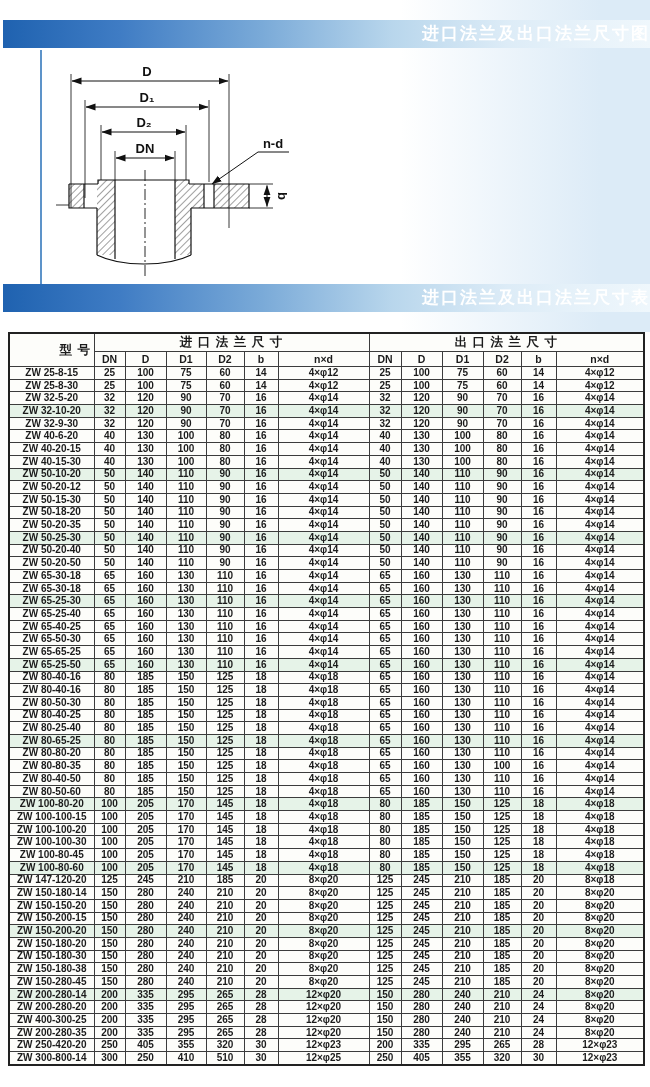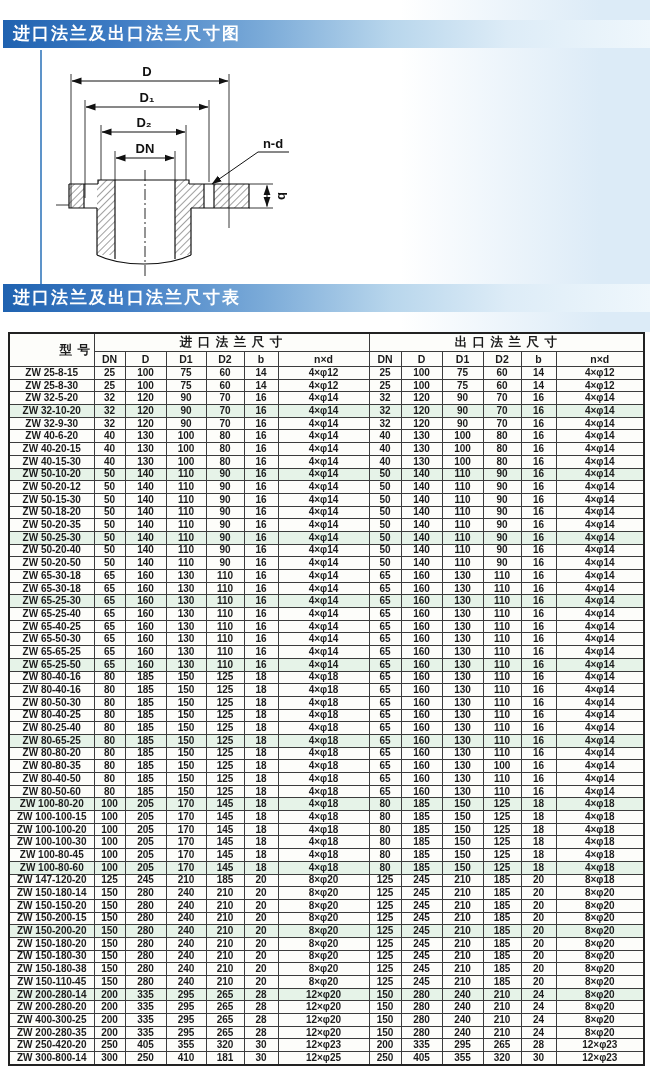--- a/index.html
+++ b/index.html
@@ -3,21 +3,21 @@
 <meta charset="utf-8">
 <style>
   html,body{margin:0;padding:0;background:#ffffff;}
   #page{position:relative;width:650px;height:1087px;background:#ffffff;overflow:hidden;
         font-family:"Liberation Sans",sans-serif;}
   .wash{position:absolute;top:0;right:0;width:250px;height:332px;
         background:linear-gradient(90deg,rgba(222,237,248,0) 0%,#dcebf7 80%);}
   .banner{position:absolute;left:3px;width:647px;height:28px;box-sizing:border-box;
         padding-left:10px;letter-spacing:2px;color:#ffffff;
         font:700 17px/28px "Liberation Serif","DejaVu Serif",serif;
-        background:linear-gradient(90deg,#1f62b0 0%,#3f7cc4 18%,#7aaad8 40%,#b8d6ec 60%,#ddecf7 78%,#eff7fc 100%);}
+        background:linear-gradient(90deg,#1f62b0 0%,#3f7cc4 18%,#7aaad8 40%,#b8d6ec 60%,#ddecf7 78%,#eff7fc 100%);text-align:right;}
   #banner1{top:20px;}
   #banner2{top:284px;}
   #leftline{position:absolute;left:40px;top:50px;width:2px;height:234px;background:#5d93c9;}
   #diagram{position:absolute;left:26px;top:48px;}
   #tablewrap{position:absolute;left:8px;top:332px;}
   table{border-collapse:collapse;table-layout:fixed;width:635px;background:#fdfdfa;
         border:2px solid #222;color:#1b1b1b;}
   th,td{border:1px solid #3c3c3c;text-align:center;vertical-align:middle;padding:0;
         overflow:hidden;white-space:nowrap;font-weight:700;}
   thead tr.grp th{height:17px;font-size:12.5px;letter-spacing:1px;}
@@ -869,21 +869,21 @@
             <td>20</td>
             <td>8×φ20</td>
             <td>125</td>
             <td>245</td>
             <td>210</td>
             <td>185</td>
             <td>20</td>
             <td>8×φ20</td>
           </tr>
           <tr>
-            <td>ZW 150-110-45</td>
+            <td>ZW 150-280-45</td>
             <td>150</td>
             <td>280</td>
             <td>240</td>
             <td>210</td>
             <td>20</td>
             <td>8×φ20</td>
             <td>125</td>
             <td>245</td>
             <td>210</td>
             <td>185</td>
@@ -963,21 +963,21 @@
             <td>295</td>
             <td>265</td>
             <td>28</td>
             <td>12×φ23</td>
           </tr>
           <tr>
             <td>ZW 300-800-14</td>
             <td>300</td>
             <td>250</td>
             <td>410</td>
-            <td>181</td>
+            <td>510</td>
             <td>30</td>
             <td>12×φ25</td>
             <td>250</td>
             <td>405</td>
             <td>355</td>
             <td>320</td>
             <td>30</td>
             <td>12×φ23</td>
           </tr>
         </tbody>

